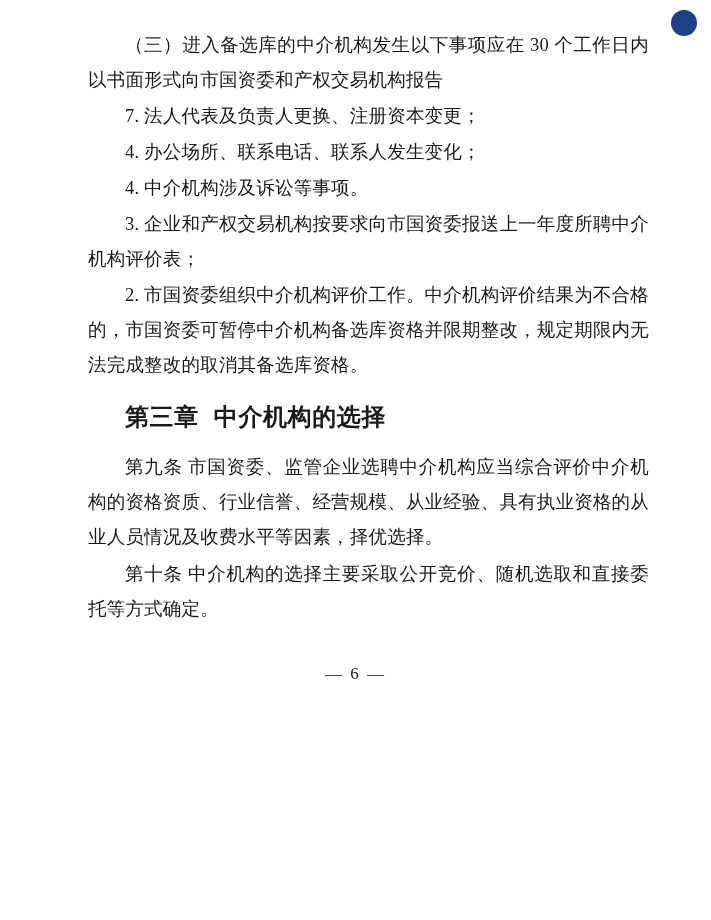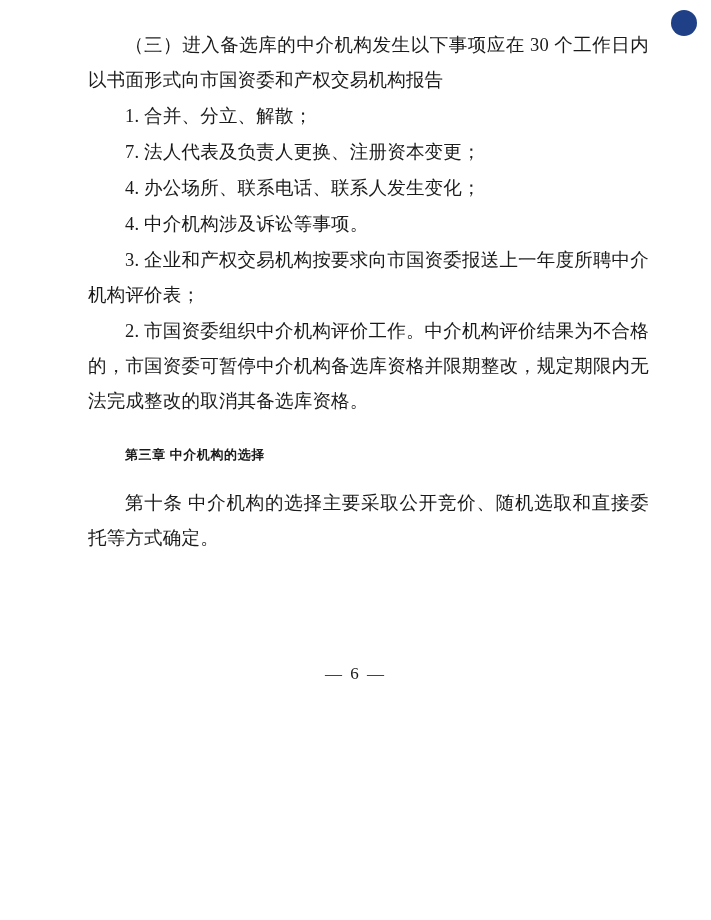--- a/index.html
+++ b/index.html
@@ -42,29 +42,30 @@
     line-height: 35px;
     letter-spacing: 0.2px;
     text-align: justify;
     margin: 0 0 1px 0;
     text-justify: inter-ideograph;
   }
   .indent2 {
     text-indent: 37px;
   }
   .heading {
-    font-size: 13px;
+    font-size: 24px;
     line-height: 35px;
     font-weight: bold;
     text-indent: 37px;
     margin: 18px 0 14px 0;
     letter-spacing: 0.6px;
+    font-family: Liberation Mono, monospace;
   }
   .gap-before {
-    margin-top: 12px;
+    margin-top: 2px;
   }
   .footer {
     position: absolute;
     left: 0;
     right: 0;
     bottom: 42px;
     text-align: center;
     font-size: 17px;
     letter-spacing: 2px;
     color: #1a1a1a;
@@ -75,29 +76,29 @@
   }
 </style>
 </head>
 <body>
 
 <div class="page">
 
   <div class="corner-mark"></div>
 
   <p class="para indent2">（三）进入备选库的中介机构发生以下事项应在 30 个工作日内以书面形式向市国资委和产权交易机构报告</p>
-  <p class="para indent2">1. 合并、分立、解散；</p>
   <p class="para indent2">7. 法人代表及负责人更换、注册资本变更；</p>
   <p class="para indent2">4. 办公场所、联系电话、联系人发生变化；</p>
   <p class="para indent2">4. 中介机构涉及诉讼等事项。</p>
   <p class="para indent2">3. 企业和产权交易机构按要求向市国资委报送上一年度所聘中介机构评价表；</p>
   <p class="para indent2">2. 市国资委组织中介机构评价工作。中介机构评价结果为不合格的，市国资委可暂停中介机构备选库资格并限期整改，规定期限内无法完成整改的取消其备选库资格。</p>
 
   <h2 class="heading">第三章  中介机构的选择</h2>
 
+  <p class="para indent2">第九条  市国资委、监管企业选聘中介机构应当综合评价中介机构的资格资质、行业信誉、经营规模、从业经验、具有执业资格的从业人员情况及收费水平等因素，择优选择。</p>
   <p class="para indent2 gap-before">第十条  中介机构的选择主要采取公开竞价、随机选取和直接委托等方式确定。</p>
 
   <div class="footer">
     <span class="pn">—</span>
     <span class="pn">6</span>
     <span class="pn">—</span>
   </div>
 
 </div>
 

